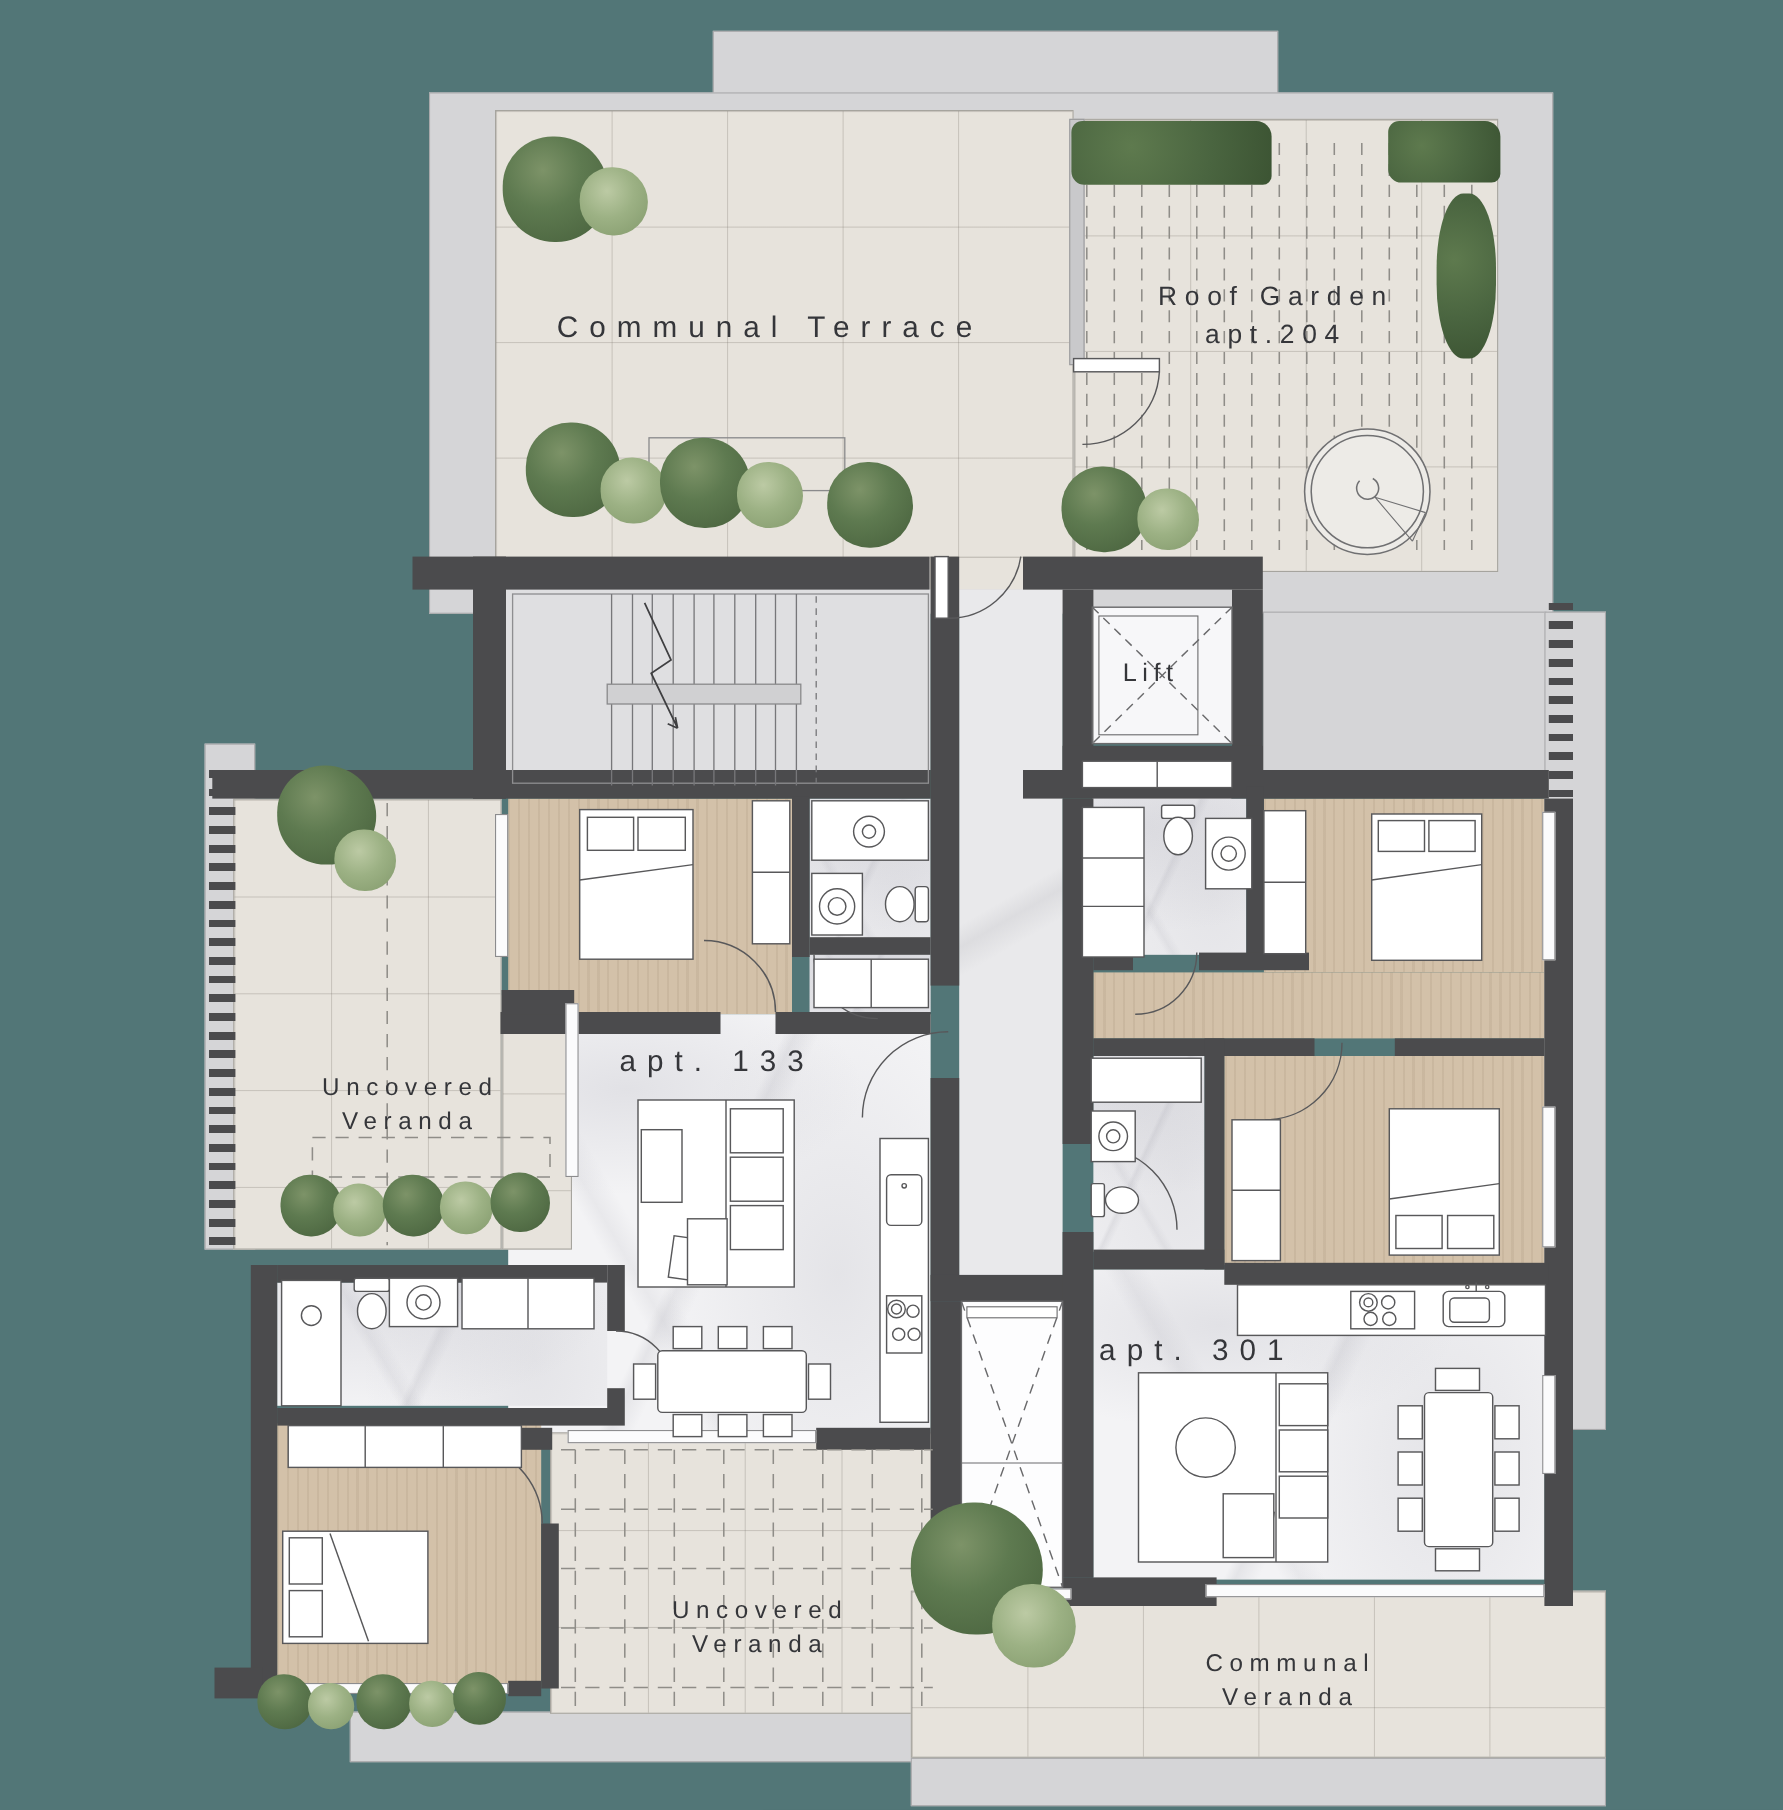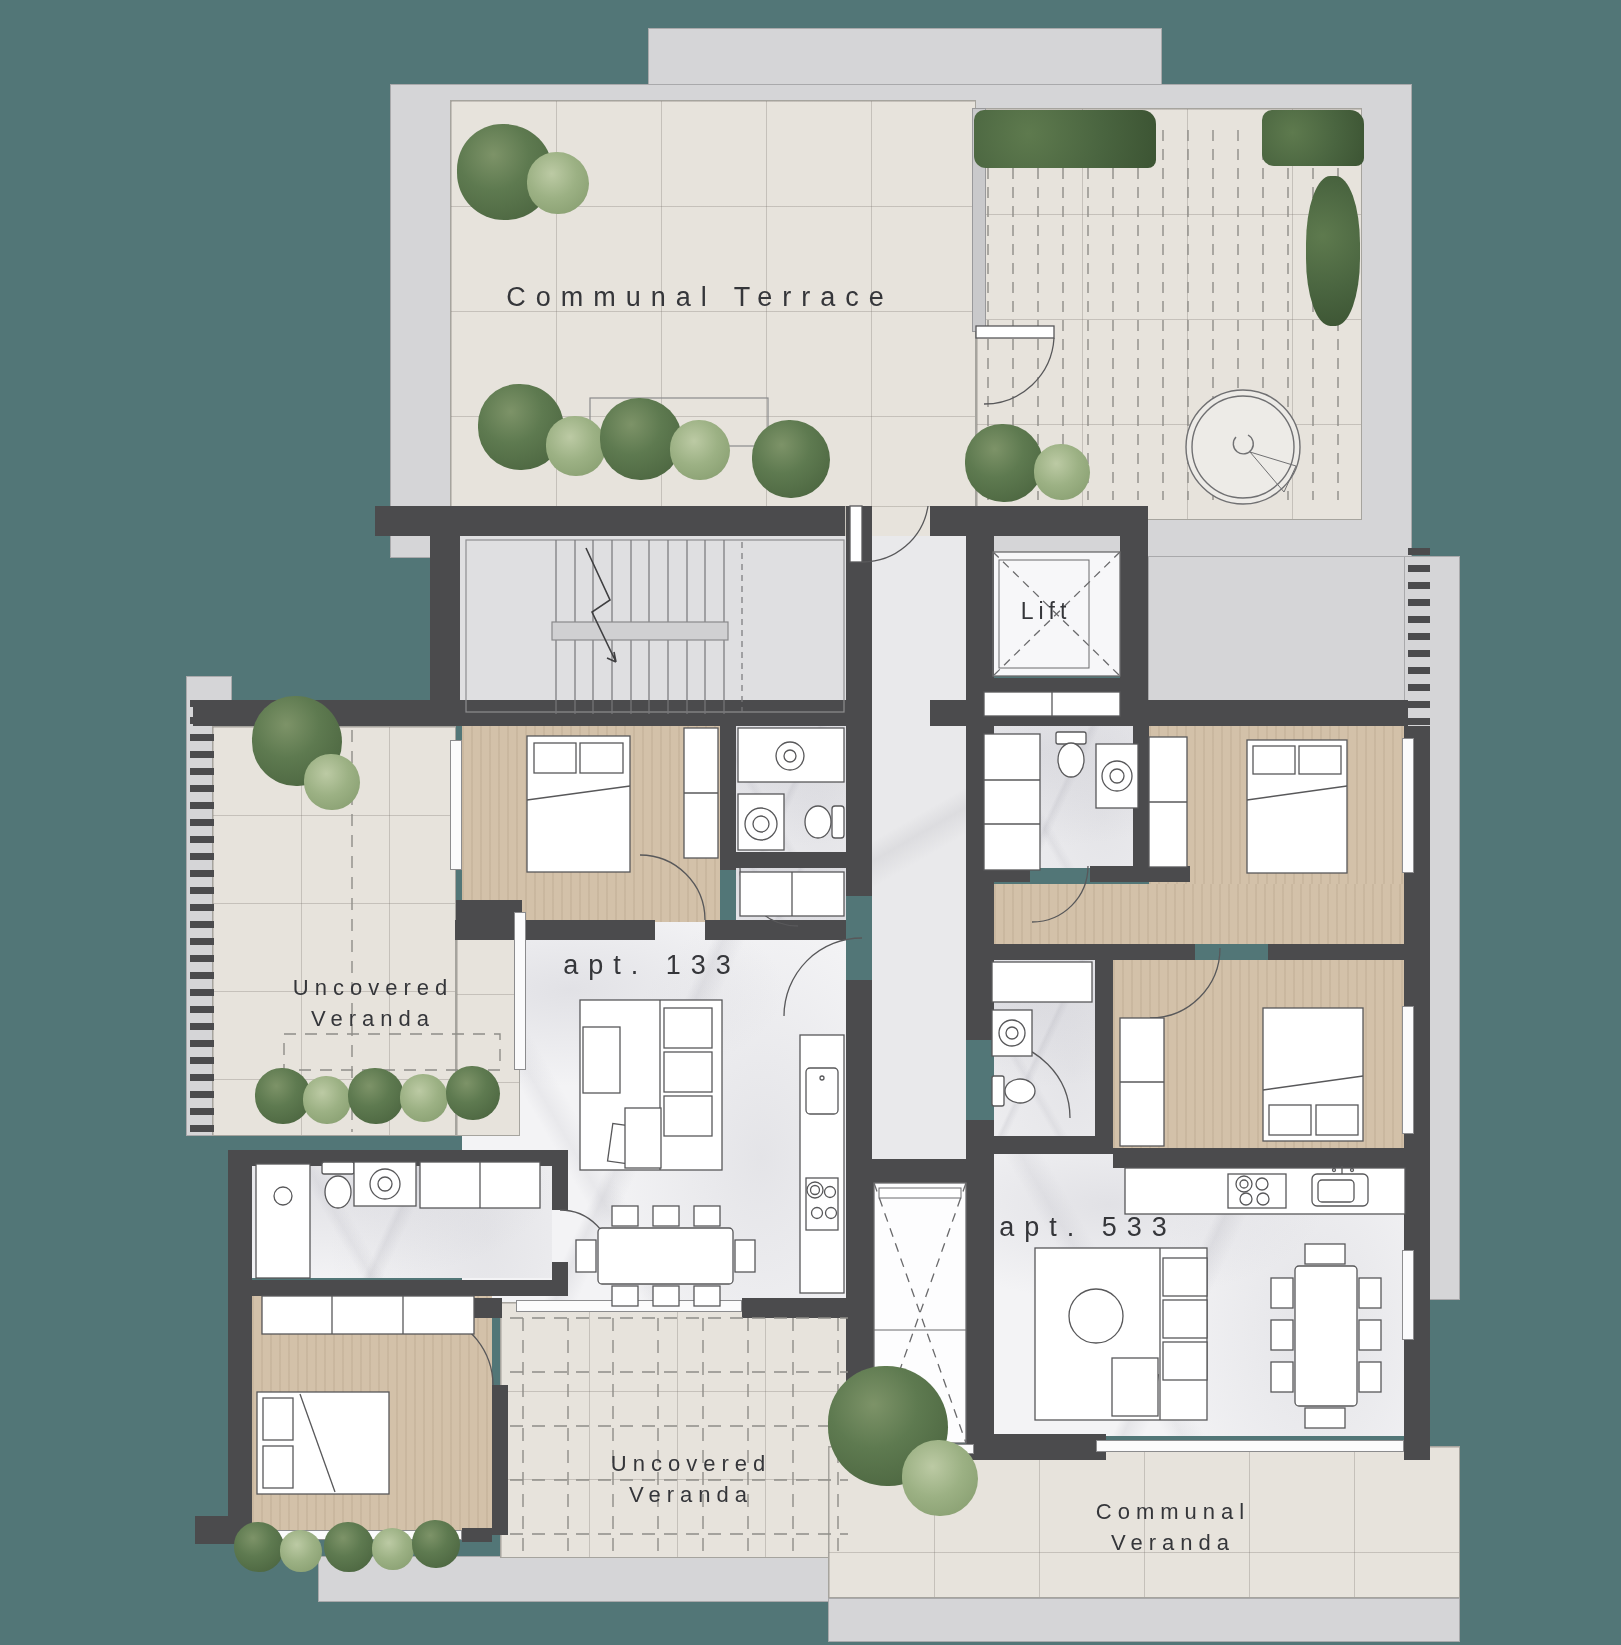--- a/index.html
+++ b/index.html
@@ -384,23 +384,27 @@
   <div class="tree" style="left:446px;top:1066px;width:54px;height:54px;"></div>
   <div class="tree" style="left:234px;top:1522px;width:50px;height:50px;"></div>
   <div class="tree light" style="left:280px;top:1530px;width:42px;height:42px;"></div>
   <div class="tree" style="left:324px;top:1522px;width:50px;height:50px;"></div>
   <div class="tree light" style="left:372px;top:1528px;width:42px;height:42px;"></div>
   <div class="tree" style="left:412px;top:1520px;width:48px;height:48px;"></div>
   <div class="tree" style="left:828px;top:1366px;width:120px;height:120px;"></div>
   <div class="tree light" style="left:902px;top:1440px;width:76px;height:76px;"></div>
 
   <div class="lbl l-big" style="left:700px;top:282px;">Communal Terrace</div>
+  <div class="abs" style="left:1010px;top:252px;width:300px;text-align:center;">
+    <div class="l-med" style="color:#35363a;">Roof Garden</div>
+    <div class="l-med" style="color:#35363a;">apt.204</div>
+  </div>
   <div class="lbl l-lift" style="left:1046px;top:598px;">Lift</div>
   <div class="lbl l-big" style="left:652px;top:950px;">apt. 133</div>
-  <div class="lbl l-big" style="left:1088px;top:1212px;">apt. 533</div>
+  <div class="lbl l-big" style="left:1088px;top:1212px;">apt. 301</div>
   <div class="abs" style="left:242px;top:972px;width:262px;text-align:center;">
     <div class="l-sm" style="color:#35363a;">Uncovered</div>
     <div class="l-sm" style="color:#35363a;">Veranda</div>
   </div>
   <div class="abs" style="left:560px;top:1448px;width:262px;text-align:center;">
     <div class="l-sm" style="color:#35363a;">Uncovered</div>
     <div class="l-sm" style="color:#35363a;">Veranda</div>
   </div>
   <div class="abs" style="left:1042px;top:1496px;width:262px;text-align:center;">
     <div class="l-sm" style="color:#35363a;">Communal</div>

